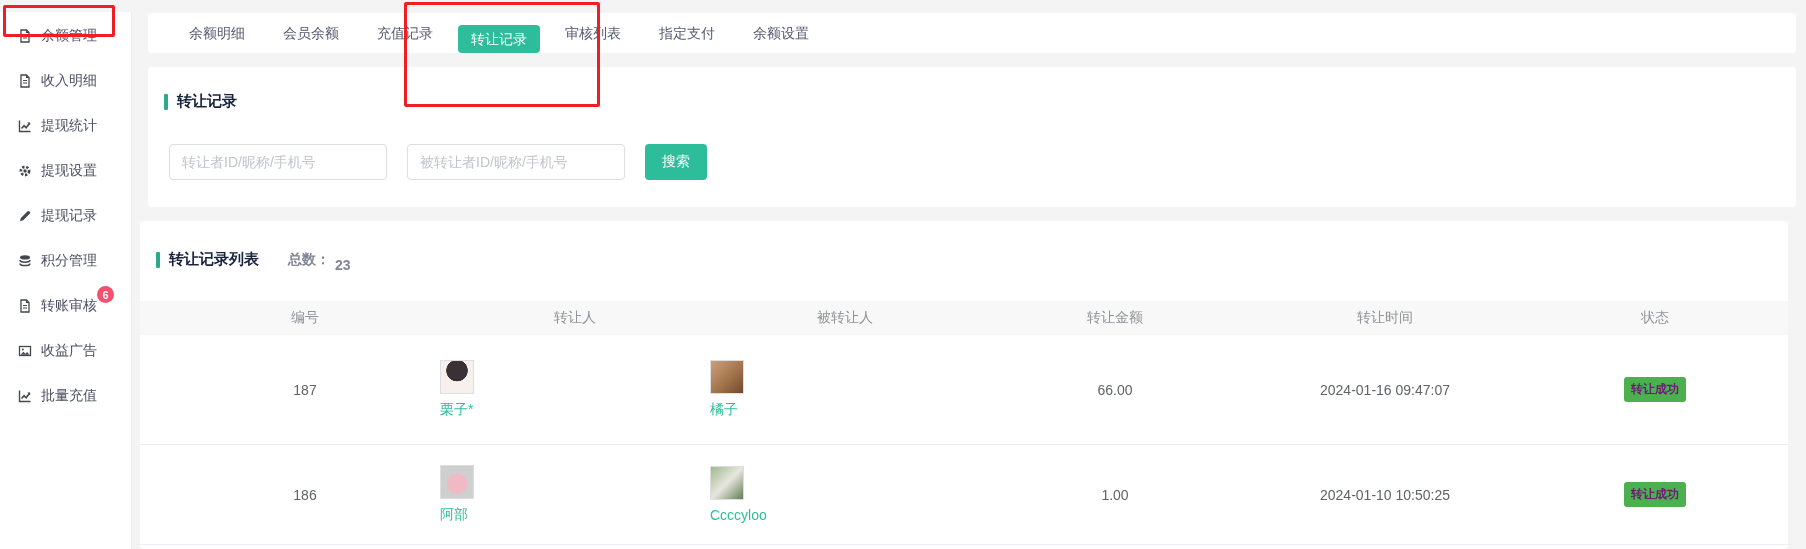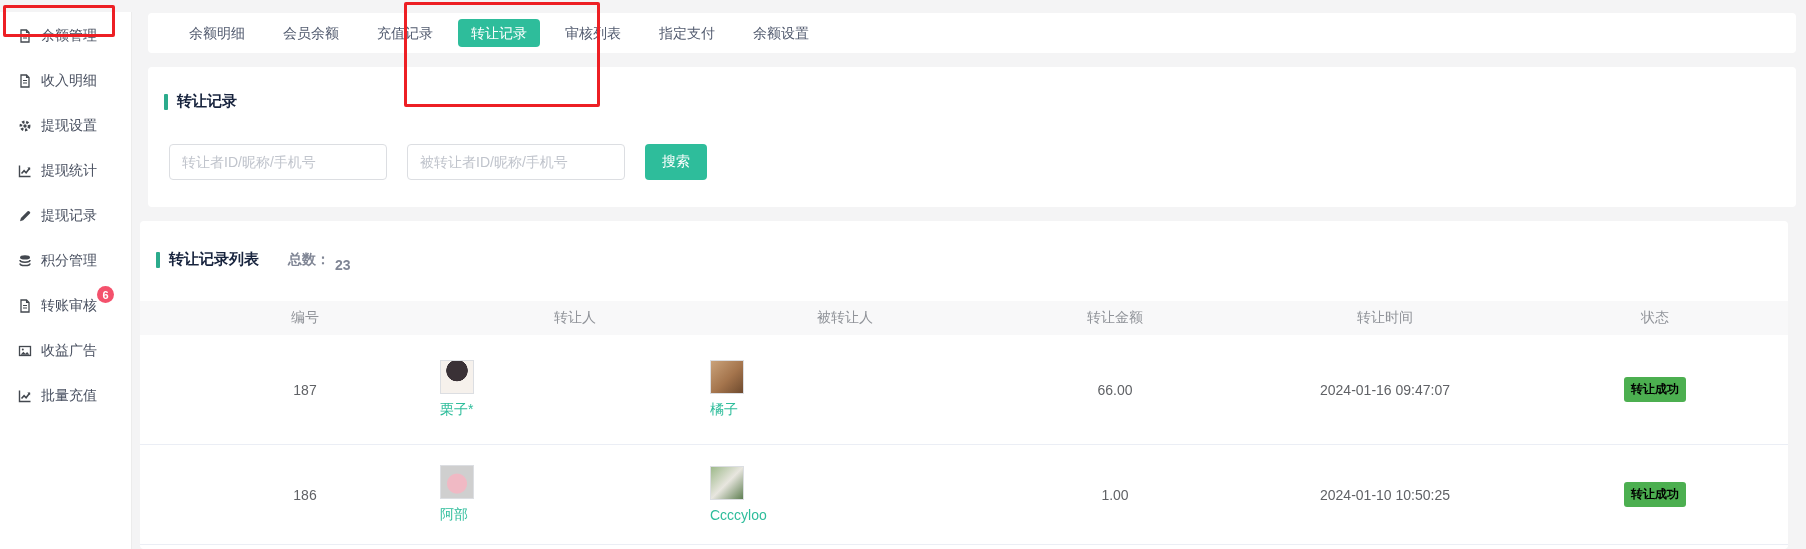--- a/index.html
+++ b/index.html
@@ -14,21 +14,21 @@
   .side-item { height:45px; display:flex; align-items:center; padding-left:18px;
     gap:9px; cursor:pointer; position:relative; color:#495060; }
   .side-item .icn { width:14px; height:14px; display:inline-flex; color:#43484f; flex:0 0 14px; }
   .side-label { font-size:14px; white-space:nowrap; }
   .count-badge { position:absolute; left:97px; top:3px; min-width:17px; height:17px;
     background:#f4516c; color:#fff; font-size:11px; border-radius:9px;
     display:flex; align-items:center; justify-content:center; padding:0 4px; font-weight:bold; }
   
   .card { position:absolute; background:#fff; border-radius:4px; }
   .tabbar { left:148px; top:13px; width:1648px; height:40px;
-    display:flex; align-items:center; padding-left:22px; }
+    display:flex; align-items:flex-end; padding-left:22px; }
   .tab { padding:0 19px; line-height:40px; color:#515a6e; cursor:pointer; white-space:nowrap; }
   .tab.active { background:#2ebd9b; color:#fff; border-radius:4px; line-height:28px;
     height:28px; padding:0 13px; margin:0 6px; }
   .search-card { left:148px; top:67px; width:1648px; height:140px; }
   .list-card   { left:140px; top:221px; width:1648px; height:328px; }
   .sec-title { display:flex; align-items:center; padding-left:16px; margin-top:25px; gap:9px; }
   .sec-bar { width:4px; height:16px; background:#2bab8c; border-radius:1px; }
   .sec-text { font-size:15px; font-weight:bold; color:#17233d; }
   .total-wrap { margin-left:20px; display:flex; gap:5px; align-items:center; }
   .total-label { color:#808695; font-weight:bold; font-size:14px; }
@@ -51,21 +51,21 @@
   .trow.r1 { height:110px; }
   .trow.r2 { height:100px; }
   .cell { text-align:center; }
   .person { display:flex; flex-direction:column; align-items:flex-start; gap:7px; }
   .avatar { width:34px; height:34px; border:1px solid #dcdee2; background:#eee; }
   .av-1f { background:radial-gradient(circle at 50% 30%, #3a3136 0 38%, #f6f1ec 40% 100%); }
   .av-1t { background:linear-gradient(135deg,#caa27a 0%,#a4744c 55%,#6e4a2e 100%); }
   .av-2f { background:radial-gradient(circle at 50% 55%, #f0b9c4 0 40%, #cfcfcf 44% 100%); }
   .av-2t { background:linear-gradient(135deg,#9db98a 0%,#e8e6df 50%,#5f7f52 100%); }
   .person-name { color:#2ebd9b; font-size:14px; cursor:pointer; }
-  .status-badge { display:inline-block; background:#4caf50; color:#000000; font-size:12px;
+  .status-badge { display:inline-block; background:#4caf50; color:#701a75; font-size:12px;
     padding:4px 7px; border-radius:3px; font-weight:bold; }
   
   .annotation { position:absolute; border:3px solid #ed1f24; border-radius:2px;
     pointer-events:none; z-index:50; background:transparent; }
   .anno-sidebar { left:3px; top:5px; width:112px; height:32px; }
   .anno-tab { left:404px; top:2px; width:196px; height:105px; }
   svg { display:block; }
 </style>
 </head>
 <body>
@@ -90,36 +90,36 @@
           <path d="M8.5 1v2.5H11" fill="none" stroke="currentColor" stroke-width="1.1"></path>
           <path d="M5 6.5h4M5 9h4" stroke="currentColor" stroke-width="1.1"></path>
         </svg>
     </span>
     <span class="side-label">收入明细</span>
   </div>
 
   <div class="side-item">
     <span class="icn">
       <svg width="14" height="14" viewBox="0 0 14 14">
-          <circle cx="7" cy="7" r="4.1" fill="none" stroke="currentColor" stroke-width="2.7" stroke-dasharray="2.3 1.7"></circle>
-          <circle cx="7" cy="7" r="1.7" fill="currentColor"></circle>
-        </svg>
-    </span>
-    <span class="side-label">提现设置</span>
-  </div>
-
-  <div class="side-item">
-    <span class="icn">
-      <svg width="14" height="14" viewBox="0 0 14 14">
           <path d="M1.5 1.5v11h11" fill="none" stroke="currentColor" stroke-width="1.4"></path>
           <path d="M3.5 9.5l2.6-2.8 2 2L11.7 4" fill="none" stroke="currentColor" stroke-width="1.6"></path>
           <path d="M9.3 3.5h2.8v2.8z" fill="currentColor"></path>
         </svg>
     </span>
     <span class="side-label">提现统计</span>
+  </div>
+
+  <div class="side-item">
+    <span class="icn">
+      <svg width="14" height="14" viewBox="0 0 14 14">
+          <circle cx="7" cy="7" r="4.1" fill="none" stroke="currentColor" stroke-width="2.7" stroke-dasharray="2.3 1.7"></circle>
+          <circle cx="7" cy="7" r="1.7" fill="currentColor"></circle>
+        </svg>
+    </span>
+    <span class="side-label">提现设置</span>
   </div>
 
   <div class="side-item">
     <span class="icn">
       <svg width="14" height="14" viewBox="0 0 14 14">
           <path d="M2 12.2l.9-3.2 6.7-6.7a1.1 1.1 0 0 1 1.6 0l.7.7a1.1 1.1 0 0 1 0 1.6l-6.7 6.7L2 12.2z" fill="currentColor"></path>
         </svg>
     </span>
     <span class="side-label">提现记录</span>
   </div>

